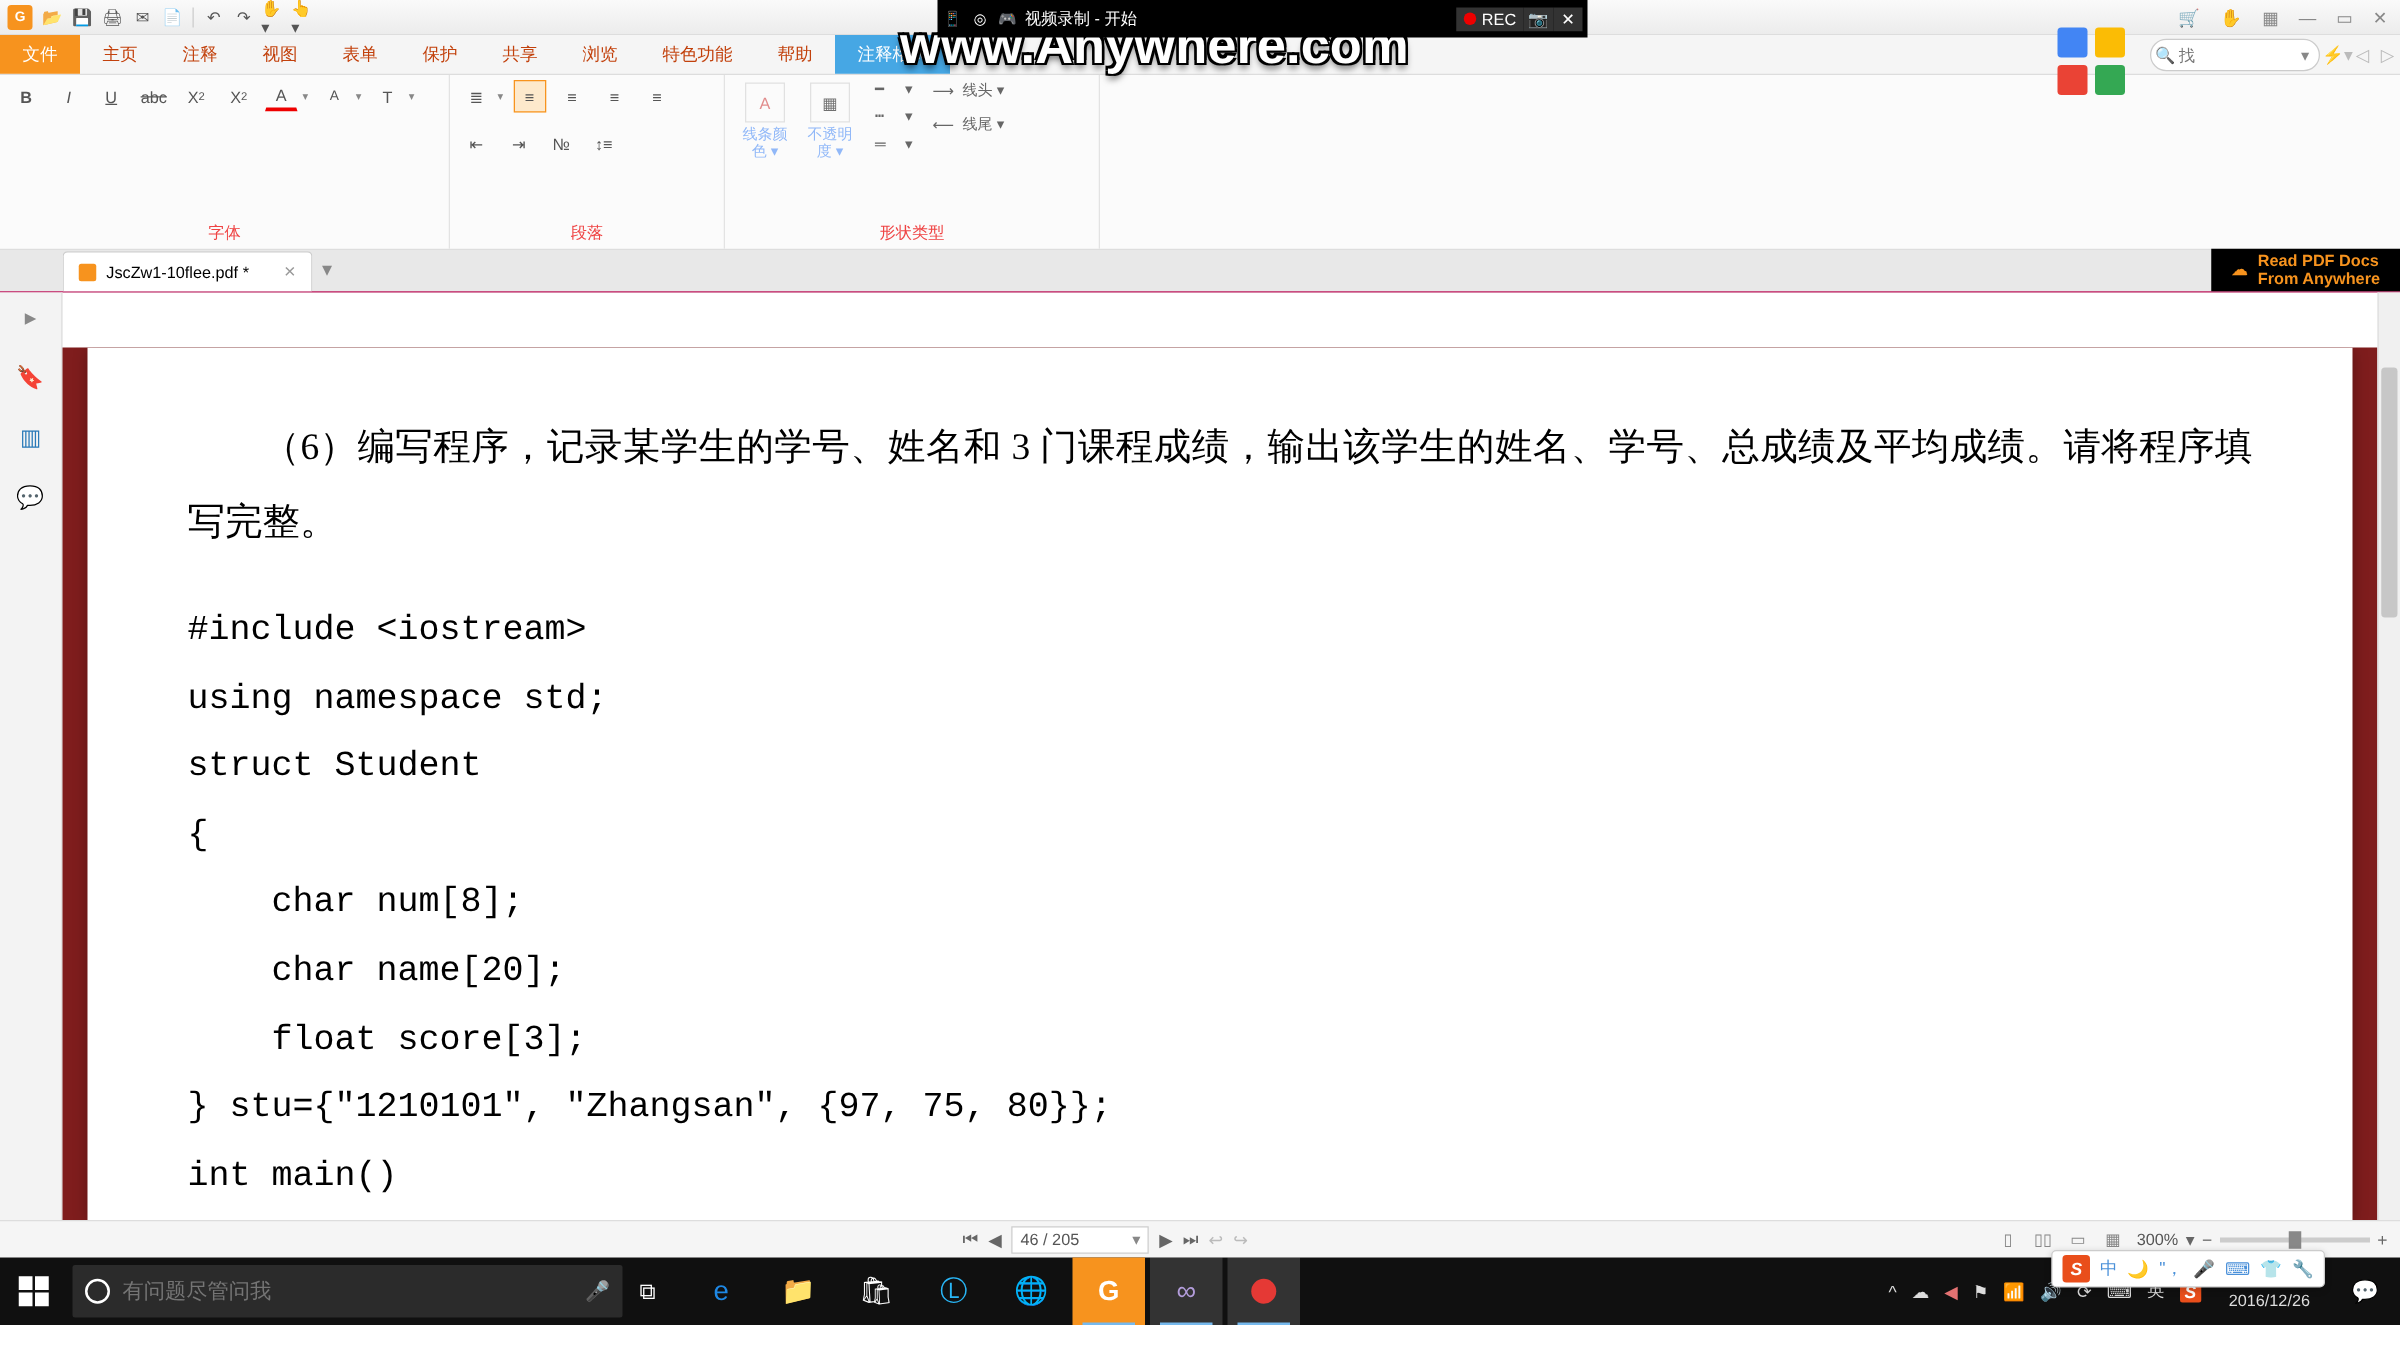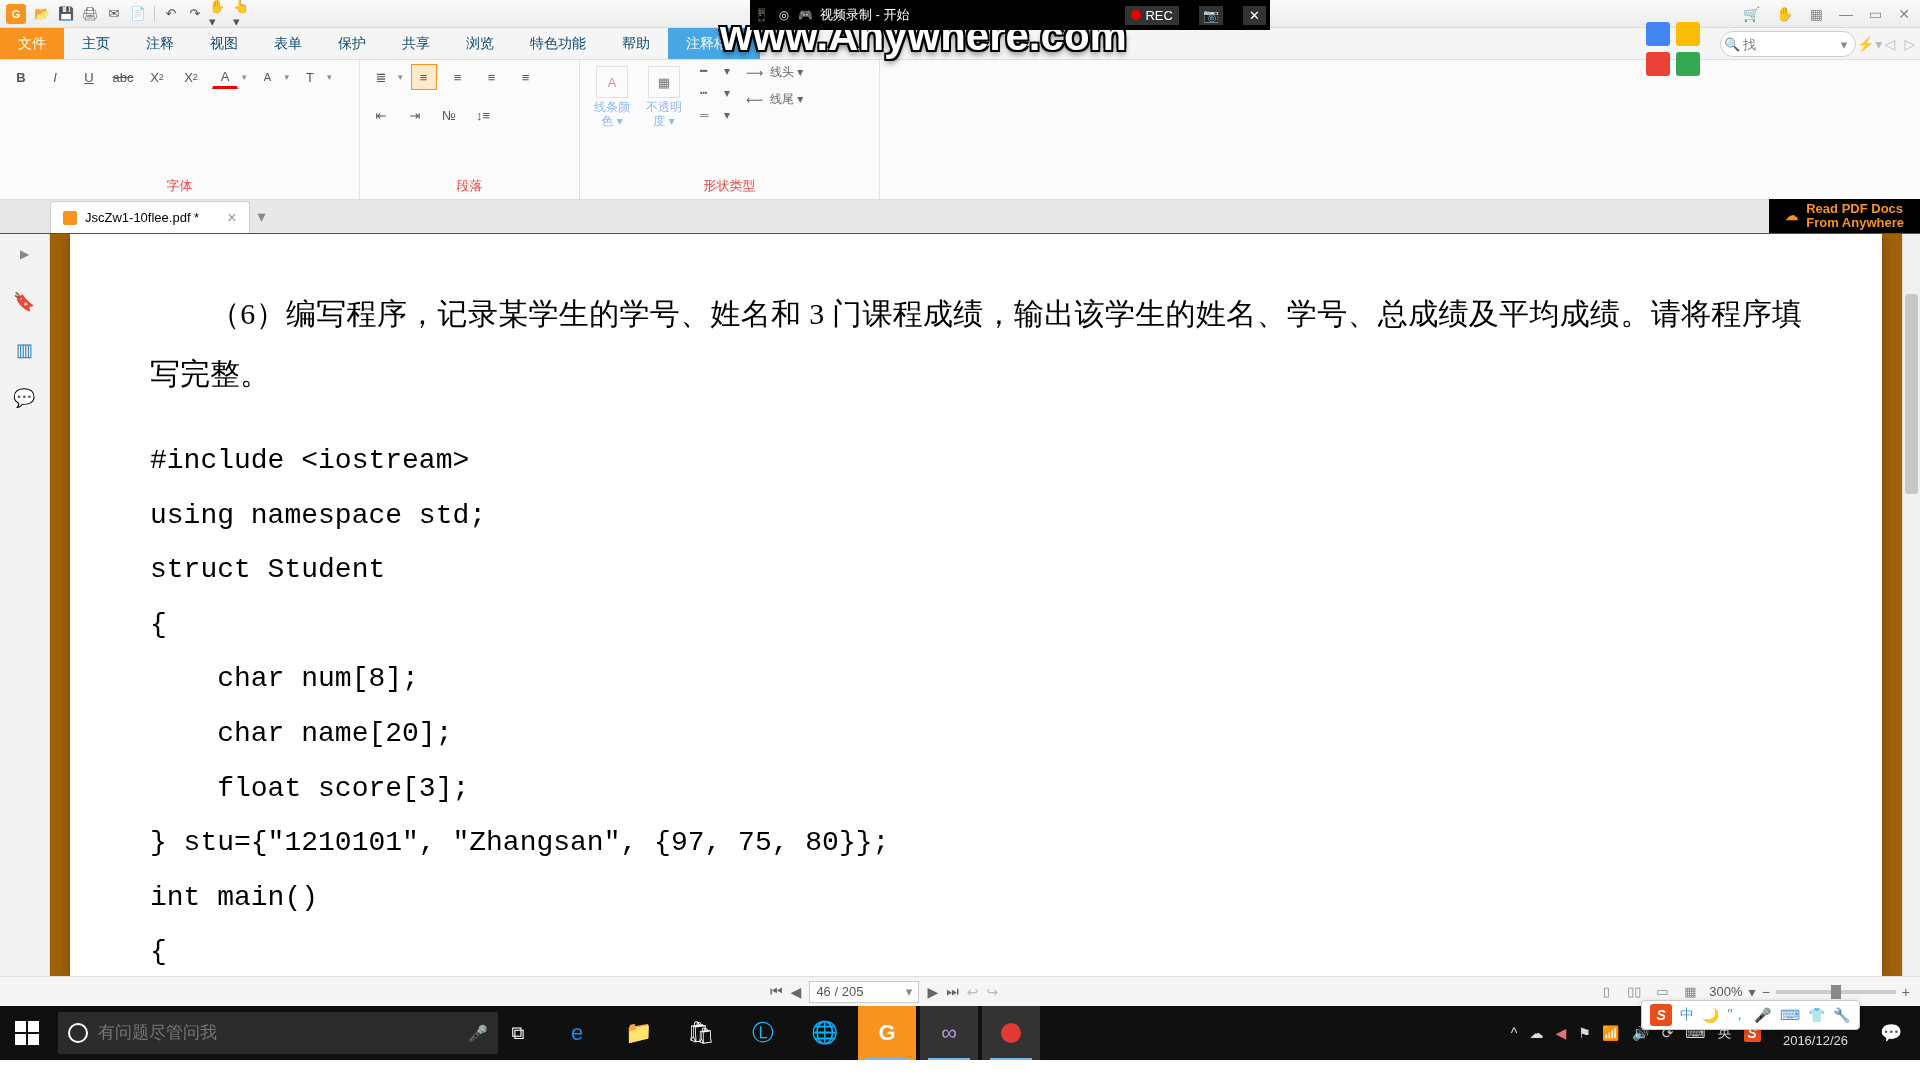--- a/index.html
+++ b/index.html
@@ -20,21 +20,21 @@
 .bandi-bar .b-left{display:flex;align-items:center;gap:6px;}
 .bandi-bar .b-icon{width:16px;height:16px;display:flex;align-items:center;justify-content:center;font-size:12px;}
 .bandi-bar .b-rec{display:flex;align-items:center;gap:4px;background:#333;padding:2px 6px;}
 .bandi-bar .b-rec .dot{width:10px;height:10px;background:#e00;border-radius:50%;}
 .bandi-bar .b-cam{background:#333;padding:2px 4px;}
 .bandi-bar .b-x{background:#333;padding:2px 6px;cursor:pointer;}
 .bandi-wm{position:absolute;left:720px;top:12px;font-size:42px;font-weight:bold;color:#fff;text-shadow:-2px -2px 0 #000,2px -2px 0 #000,-2px 2px 0 #000,2px 2px 0 #000,0 4px 6px rgba(0,0,0,.6);z-index:49;pointer-events:none;}
 
 
 .menubar{height:32px;display:flex;align-items:stretch;background:#f5f5f5;border-bottom:1px solid #ddd;font-size:14px;}
-.menubar .mitem{padding:0 18px;display:flex;align-items:center;color:#0c4a6e;cursor:pointer;}
+.menubar .mitem{padding:0 18px;display:flex;align-items:center;color:#c2410c;cursor:pointer;}
 .menubar .mitem.active{background:#f7931e;color:#fff;}
 .menubar .mitem.hl{background:#46a7e4;color:#fff;}
 .menubar .spacer{flex:1;}
 .menubar .logo{display:flex;align-items:center;margin-right:20px;}
 .logo-sq{width:54px;height:54px;position:relative;margin-top:10px;}
 .logo-sq span{position:absolute;width:24px;height:24px;border-radius:3px;}
 .logo-sq .s1{left:0;top:0;background:#4285f4;}
 .logo-sq .s2{right:0;top:0;background:#fbbc05;}
 .logo-sq .s3{left:0;bottom:0;background:#ea4335;}
 .logo-sq .s4{right:0;bottom:0;background:#34a853;}
@@ -75,21 +75,21 @@
 .tabbar .tab .tico{width:14px;height:14px;background:#f7931e;border-radius:2px;}
 .tabbar .tab .tclose{color:#999;cursor:pointer;margin-left:20px;font-size:16px;}
 .tabbar .pdfdocs{margin-left:auto;background:#000;color:#f7931e;height:34px;display:flex;align-items:center;padding:0 16px;font-size:13px;font-weight:bold;line-height:1.1;}
 .tabbar .ddbtn{width:24px;height:34px;display:flex;align-items:center;justify-content:center;color:#888;cursor:pointer;}
 
 
 .main{display:flex;height:742px;}
 .sidepanel{width:50px;background:#f3f3f3;border-right:1px solid #ddd;display:flex;flex-direction:column;align-items:center;padding-top:6px;gap:20px;}
 .sidepanel .sp-btn{width:28px;height:28px;display:flex;align-items:center;justify-content:center;color:#888;cursor:pointer;font-size:18px;}
 .sidepanel .collapse{font-size:12px;}
-.docarea{flex:1;background:#a16207;position:relative;overflow:hidden;}
+.docarea{flex:1;background:#7f1d1d;position:relative;overflow:hidden;margin-top:44px;}
 .page{position:absolute;left:20px;top:0;right:20px;background:#fff;box-shadow:0 2px 12px rgba(0,0,0,.3);padding:50px 80px;height:100%;}
 .question{font-family:SimSun,serif;font-size:30px;line-height:2;text-align:justify;text-indent:2em;}
 .code{font-family:"Courier New",monospace;font-size:28px;line-height:1.95;margin-top:30px;white-space:pre;}
 .vscroll{width:18px;background:#f0f0f0;border-left:1px solid #ddd;position:relative;}
 .vscroll .thumb{position:absolute;left:2px;right:2px;top:60px;height:200px;background:#c7c7c7;border-radius:3px;cursor:pointer;}
 
 
 .statusbar{height:30px;background:#f5f5f5;border-top:1px solid #ddd;display:flex;align-items:center;font-size:13px;color:#555;}
 .statusbar .navset{display:flex;align-items:center;gap:8px;margin-left:770px;}
 .statusbar .sbtn{cursor:pointer;color:#666;font-size:14px;}
@@ -128,21 +128,21 @@
 </head>
 <body>
 
 <div class="bandi-bar">
   <div class="b-left">
     <span class="b-icon">📱</span>
     <span class="b-icon">◎</span>
     <span class="b-icon">🎮</span>
     <span>视频录制 - 开始</span>
   </div>
-  <div style="display:flex;gap:20px;align-items:center">
+  <div style="display:flex;gap:0;align-items:center">
     <div class="b-rec">
         <span class="dot"></span>
         <span>REC</span>
       </div>
     <div class="b-cam">📷</div>
     <div class="b-x">✕</div>
   </div>
 </div>
 <div class="bandi-wm">www.Anywhere.com</div>
 

